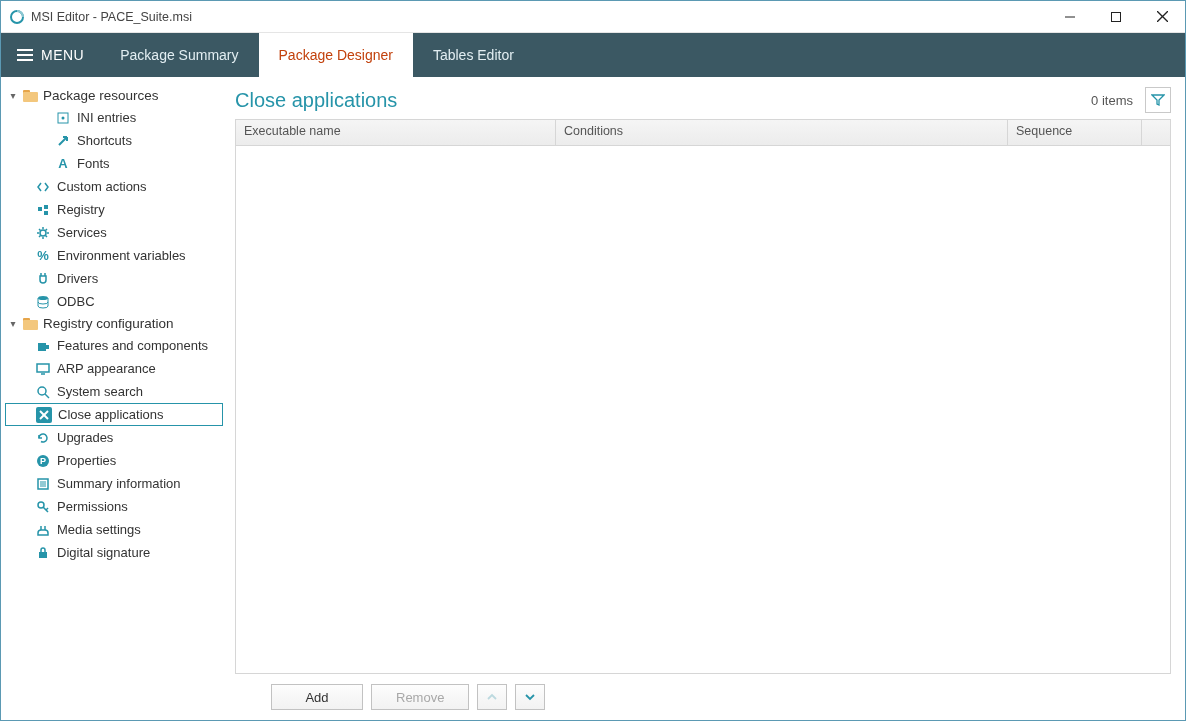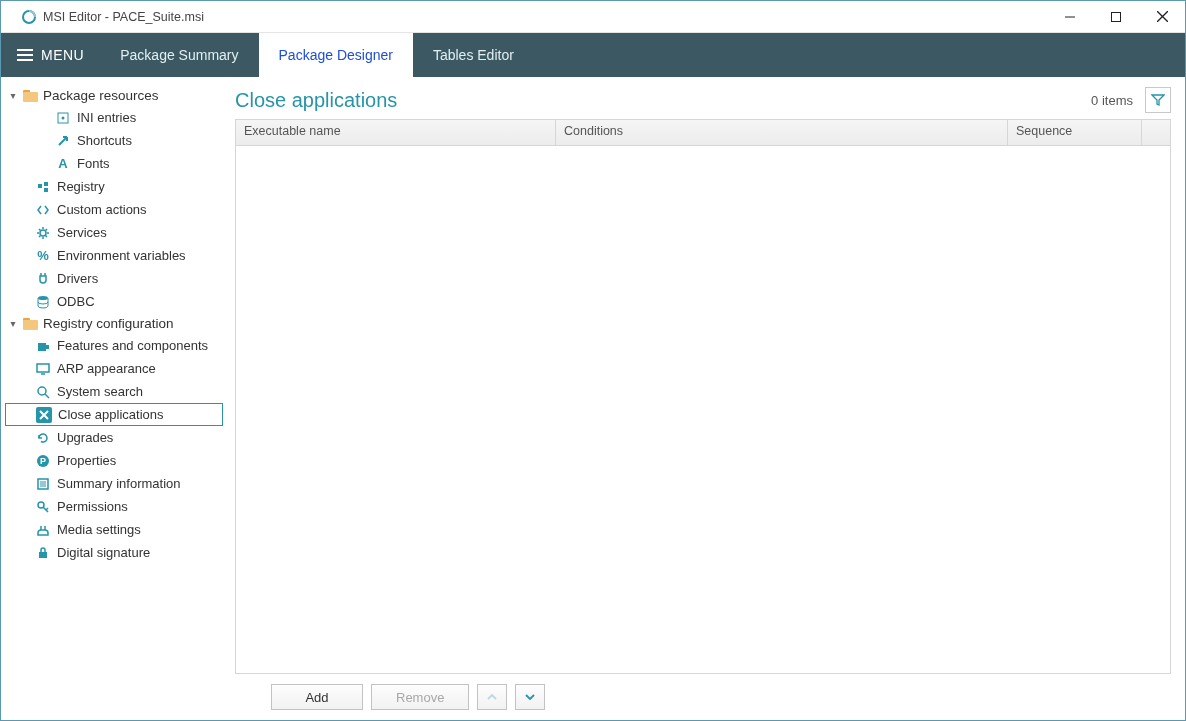--- a/index.html
+++ b/index.html
@@ -12,21 +12,21 @@
     width: 1186px;
     height: 721px;
     overflow: hidden;
     border: 1px solid #5b99b3;
   }
   .titlebar {
     height: 32px;
     background: #fff;
     display: flex;
     align-items: center;
-    padding-left: 20px;
+    padding-left: 8px;
     border-bottom: 1px solid #e5e5e5;
   }
   .titlebar .logo {
     width: 16px; height: 16px;
     margin-right: 6px;
   }
   .titlebar .title {
     flex: 1;
     font-size: 12.5px;
     color: #444;
@@ -59,21 +59,21 @@
   .hamburger span { display:block; height:2px; background:#fff; }
   .tabs { display:flex; align-items:stretch; }
   .tab {
     display:flex; align-items:center;
     padding: 0 20px;
     font-size: 14px;
     color: #e2eef2;
   }
   .tab.active {
     background: #fff;
-    color: #1d4ed8;
+    color: #c2410c;
     font-weight: 500;
   }
   .main {
     display:flex;
     height: calc(100% - 32px - 44px);
   }
   .sidebar {
     width: 226px;
     padding: 8px 4px 8px 4px;
     overflow-y: auto;
@@ -265,34 +265,34 @@
         </span>
       <span>Shortcuts</span>
     </div>
     <div class="tree-item sub">
       <span class="icon" style="color:#2694a9;font-weight:bold;font-size:13px;">A</span>
       <span>Fonts</span>
     </div>
     <div class="tree-item">
       <span class="icon">
           <svg width="14" height="14" viewBox="0 0 14 14">
+            <path d="M5 3 L2 7 L5 11 M9 3 L12 7 L9 11" fill="none" stroke="#2694a9" stroke-width="1.5"></path>
+          </svg>
+        </span>
+      <span>Custom actions</span>
+    </div>
+    <div class="tree-item">
+      <span class="icon">
+          <svg width="14" height="14" viewBox="0 0 14 14">
             <rect x="2" y="4" width="4" height="4" fill="#2694a9"></rect>
             <rect x="8" y="2" width="4" height="4" fill="#2694a9"></rect>
             <rect x="8" y="8" width="4" height="4" fill="#2694a9"></rect>
           </svg>
         </span>
       <span>Registry</span>
-    </div>
-    <div class="tree-item">
-      <span class="icon">
-          <svg width="14" height="14" viewBox="0 0 14 14">
-            <path d="M5 3 L2 7 L5 11 M9 3 L12 7 L9 11" fill="none" stroke="#2694a9" stroke-width="1.5"></path>
-          </svg>
-        </span>
-      <span>Custom actions</span>
     </div>
     <div class="tree-item">
       <span class="icon">
           <svg width="14" height="14" viewBox="0 0 14 14">
             <circle cx="7" cy="7" r="3" fill="none" stroke="#2694a9" stroke-width="1.5"></circle>
             <path d="M7 1 L7 3 M7 11 L7 13 M1 7 L3 7 M11 7 L13 7 M3 3 L4.5 4.5 M9.5 9.5 L11 11 M11 3 L9.5 4.5 M4.5 9.5 L3 11" stroke="#2694a9" stroke-width="1.5"></path>
           </svg>
         </span>
       <span>Services</span>
     </div>

